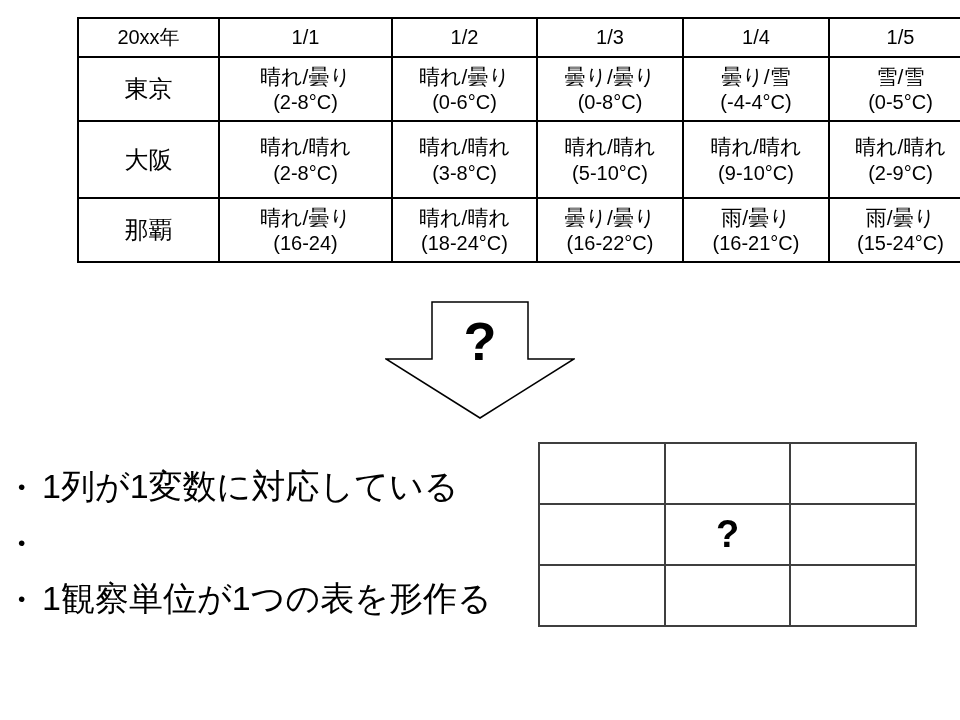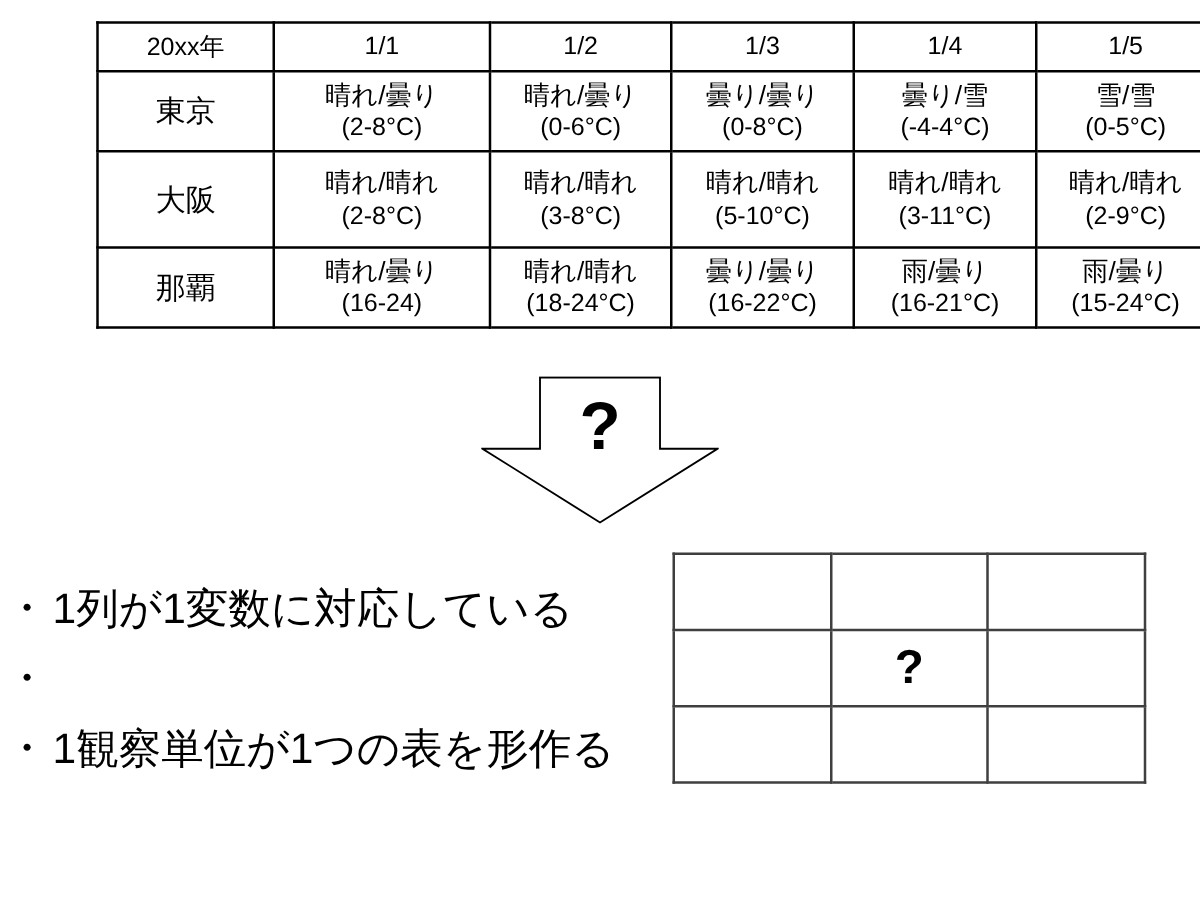--- a/index.html
+++ b/index.html
@@ -113,21 +113,21 @@
         <td>
           <div class="w-line">晴れ/晴れ</div>
           <div class="t-line">(3-8°C)</div>
         </td>
         <td>
           <div class="w-line">晴れ/晴れ</div>
           <div class="t-line">(5-10°C)</div>
         </td>
         <td>
           <div class="w-line">晴れ/晴れ</div>
-          <div class="t-line">(3-11°C)</div>
+          <div class="t-line">(9-10°C)</div>
         </td>
         <td>
           <div class="w-line">晴れ/晴れ</div>
           <div class="t-line">(2-9°C)</div>
         </td>
       </tr>
       <tr class="row-2">
         <th class="city-cell">那覇</th>
         <td>
           <div class="w-line">晴れ/曇り</div>

